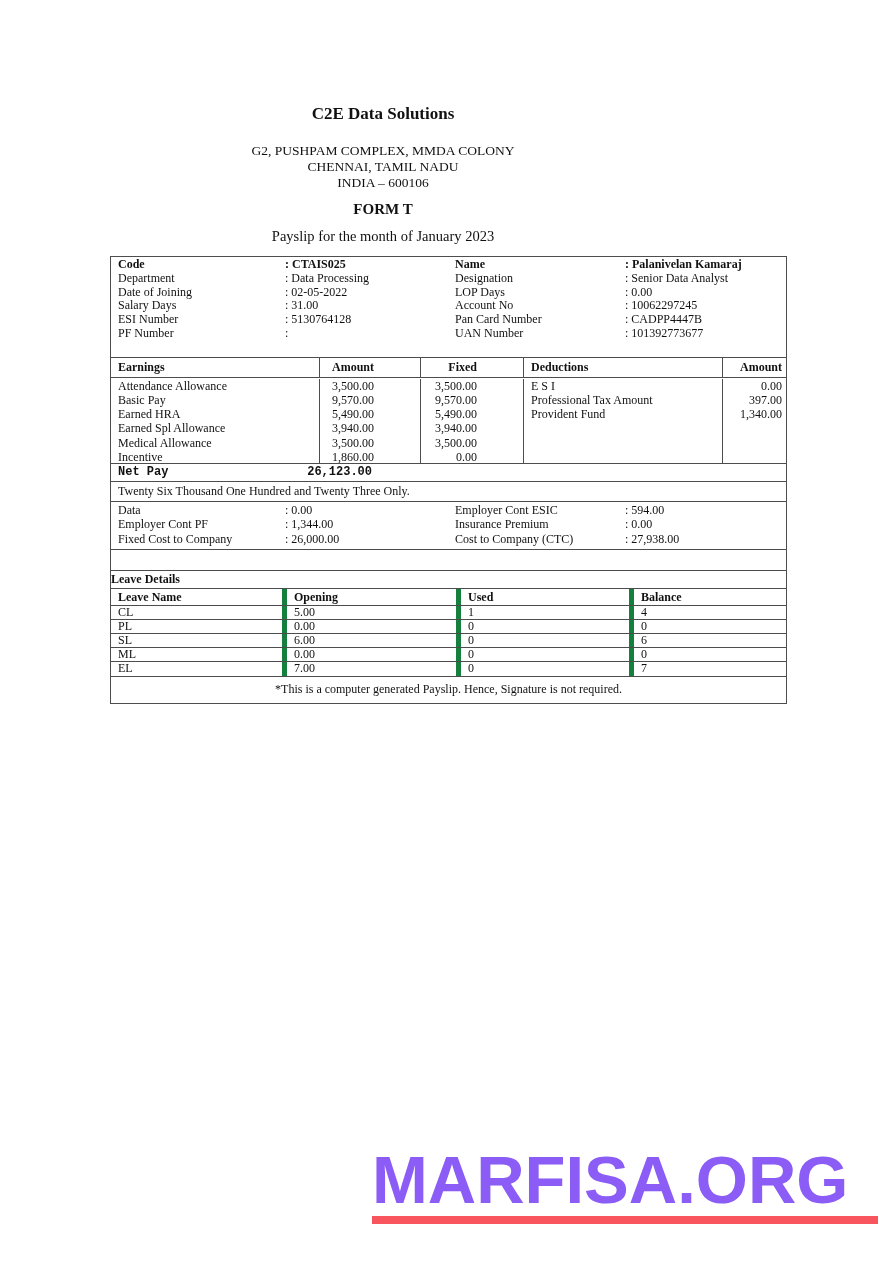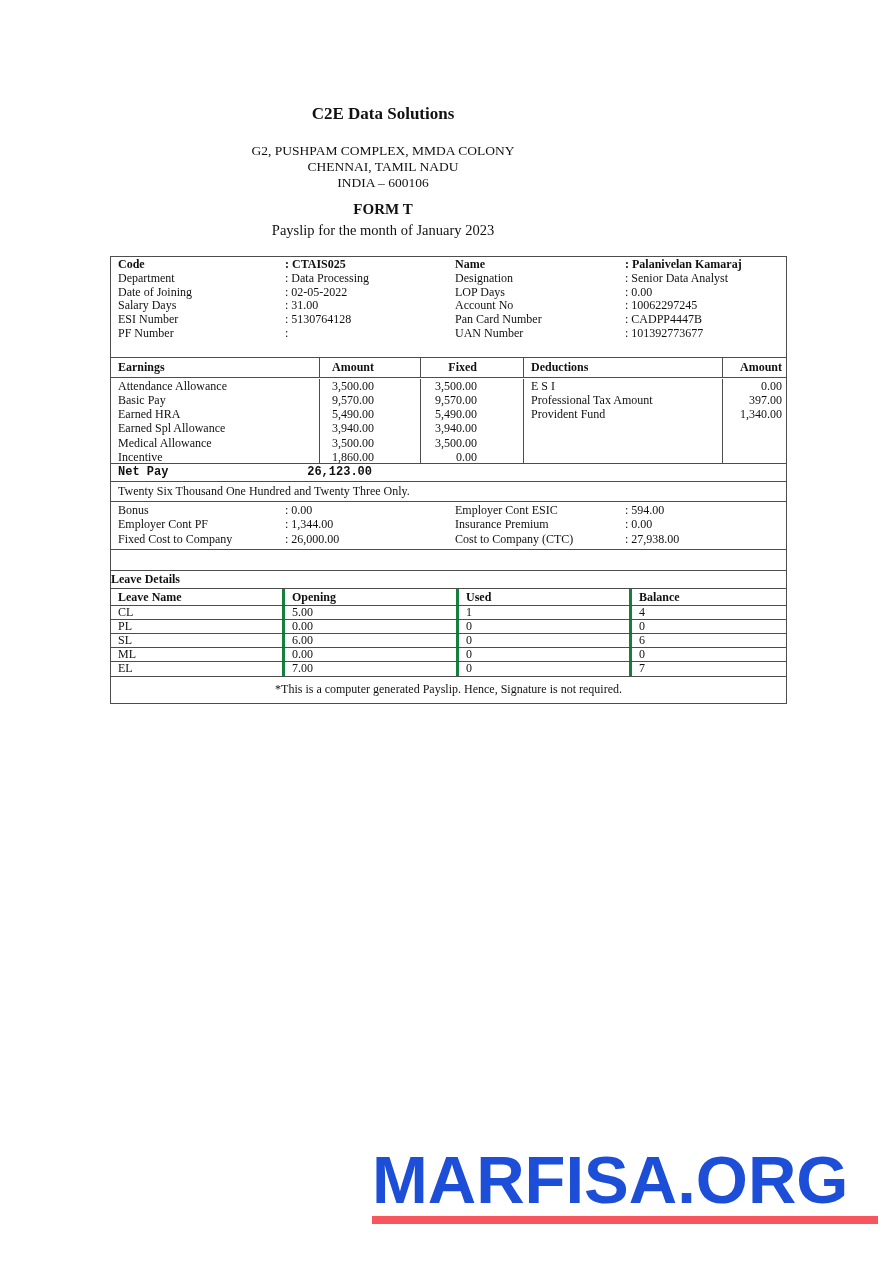--- a/index.html
+++ b/index.html
@@ -3,21 +3,21 @@
 <meta charset="utf-8">
 <style>
   * { margin: 0; padding: 0; box-sizing: border-box; }
   html, body { width: 892px; height: 1263px; background: #ffffff; overflow: hidden; }
   body { font-family: "Liberation Serif", serif; color: #111; position: relative; }
 
   .header-block { position: absolute; left: 0; top: 104px; width: 766px; text-align: center; }
   .company-name { font-size: 17px; font-weight: bold; margin-bottom: 19px; }
   .address-line { font-size: 13.5px; line-height: 16px; }
   .form-title { font-size: 15px; font-weight: bold; margin-top: 10px; }
-  .payslip-period { font-size: 14.5px; margin-top: 4px; }
+  .payslip-period { font-size: 14.5px; margin-top: 10px; }
 
   .payslip-table {
     position: absolute; left: 110px; top: 256px; width: 677px;
     border: 1px solid #4d4d4d; font-size: 12px;
   }
   .sec { border-bottom: 1px solid #4d4d4d; }
   .sec:last-child { border-bottom: none; }
 
   
   .kv-grid { display: grid; grid-template-columns: 167px 170px 170px auto; padding-left: 7px; }
@@ -39,21 +39,21 @@
   .ra { padding-right: 6px; text-align: right; }
 
   .netpay-row { display: grid; grid-template-columns: 168px 101px auto; height: 18px; line-height: 17px; font-weight: bold; font-family: Liberation Mono, monospace; }
   .words-row { height: 20px; line-height: 19px; padding-left: 7px; }
 
   .empty-row { height: 21px; }
 
   .leave-title { height: 18px; line-height: 17px; font-weight: bold; }
   .leave-grid { display: grid; grid-template-columns: 171px 174px 173px auto; }
   .leave-grid > div { padding-left: 7px; white-space: nowrap; overflow: hidden; }
-  .leave-grid .c2, .leave-grid .c3, .leave-grid .c4 { border-left: 3px solid #15803d; }
+  .leave-grid .c2, .leave-grid .c3, .leave-grid .c4 { border-left: 5px solid #15803d; }
   .leave-head { height: 17px; line-height: 16px; font-weight: bold; border-bottom: 1px solid #4d4d4d; }
   .leave-row { height: 14.2px; line-height: 13.8px; border-bottom: 1px solid #4d4d4d; }
   .footer-note { height: 26px; line-height: 25px; text-align: center; }
 
   
   .watermark { position: absolute; left: 372px; top: 1146px; width: 510px; }
   .watermark-text {
     font-family: "Liberation Sans", sans-serif; font-weight: 700; font-size: 67px;
     letter-spacing: 0px; line-height: 1; white-space: nowrap;
   }
@@ -153,21 +153,21 @@
 
   <div class="sec netpay-row">
     <div class="la">Net Pay</div>
     <div class="ra" style="padding-right:8px;">26,123.00</div>
     <div></div>
   </div>
 
   <div class="sec words-row">Twenty Six Thousand One Hundred and Twenty Three Only.</div>
 
   <div class="sec kv-grid summary-grid">
-    <div class="cell">Bonus</div>
+    <div class="cell">Data</div>
     <div class="cell">: 0.00</div>
     <div class="cell">Employer Cont ESIC</div>
     <div class="cell">: 594.00</div>
 
     <div class="cell">Employer Cont PF</div>
     <div class="cell">: 1,344.00</div>
     <div class="cell">Insurance Premium</div>
     <div class="cell">: 0.00</div>
 
     <div class="cell">Fixed Cost to Company</div>
@@ -217,15 +217,15 @@
       <div class="c2">7.00</div>
       <div class="c3">0</div>
       <div class="c4">7</div>
     </div>
   </div>
 
   <div class="footer-note">*This is a computer generated Payslip. Hence, Signature is not required.</div>
 </div>
 
 <div class="watermark">
-  <div class="watermark-text" style="color: #1d4ed8;">MARFISA.ORG</div>
+  <div class="watermark-text" style="color: #8b5cf6;">MARFISA.ORG</div>
   <div class="watermark-underline" style="background: rgb(248, 85, 94);"></div>
 </div>
 
 </body></html>

